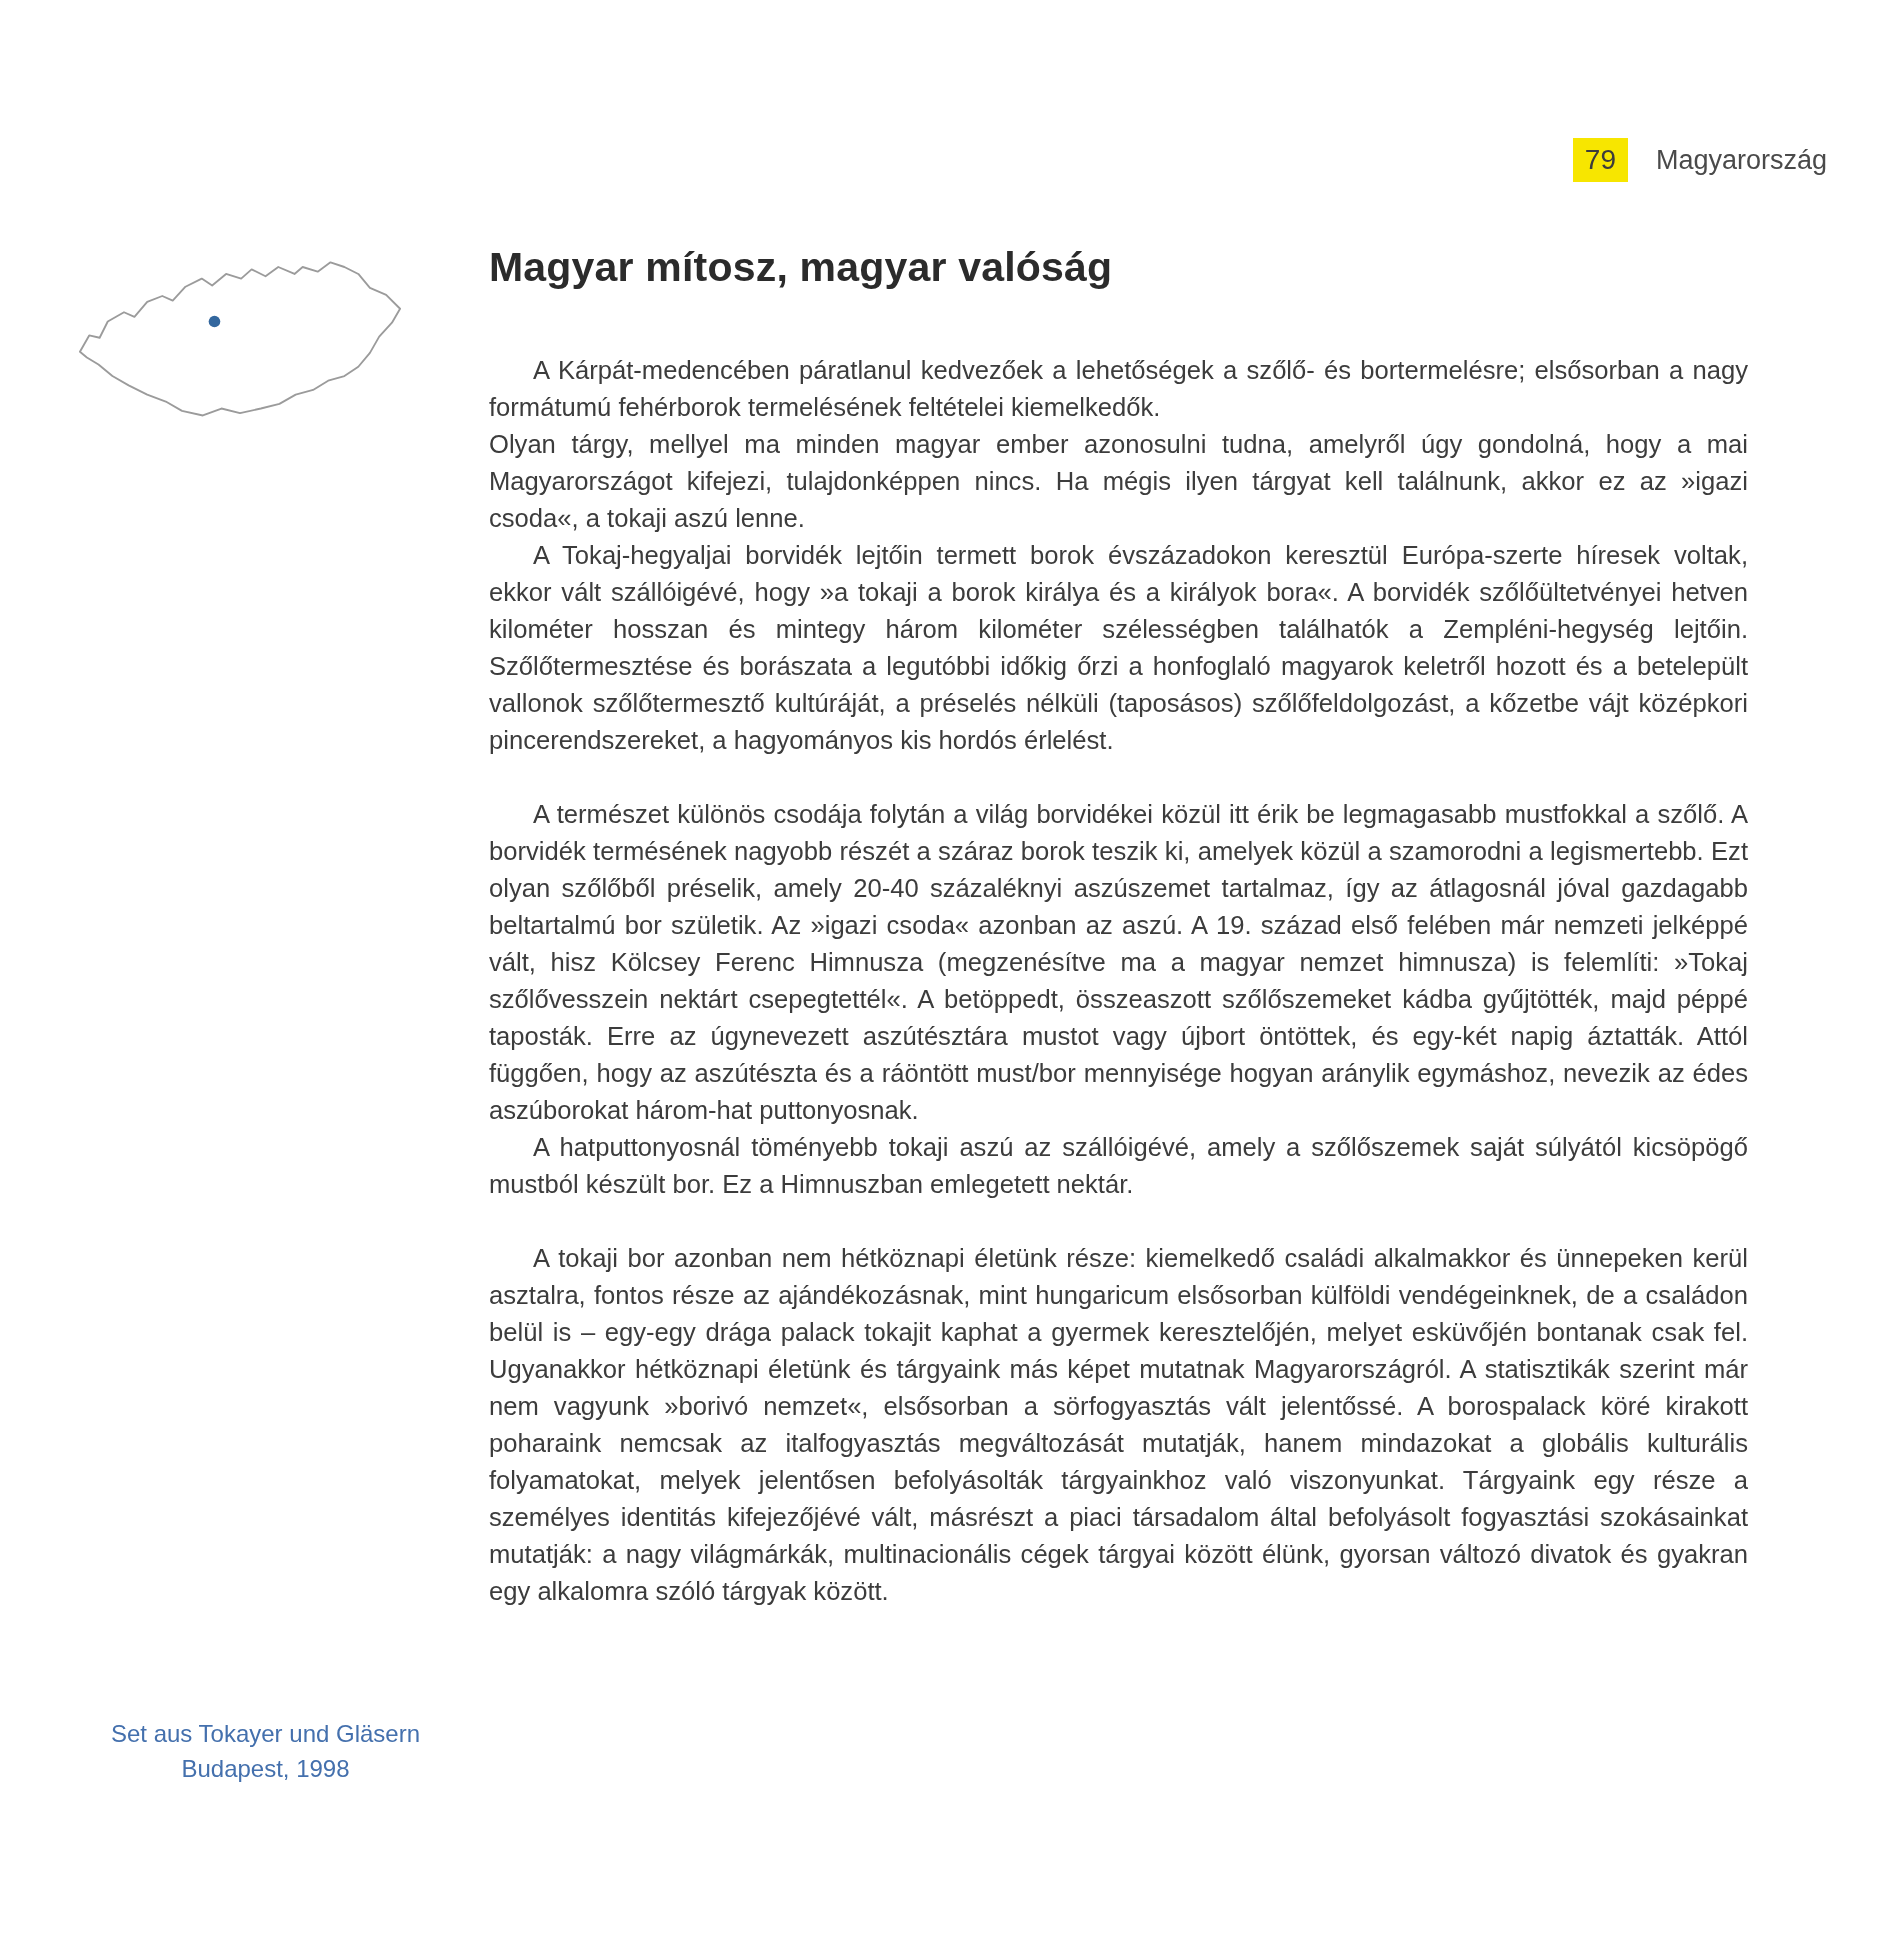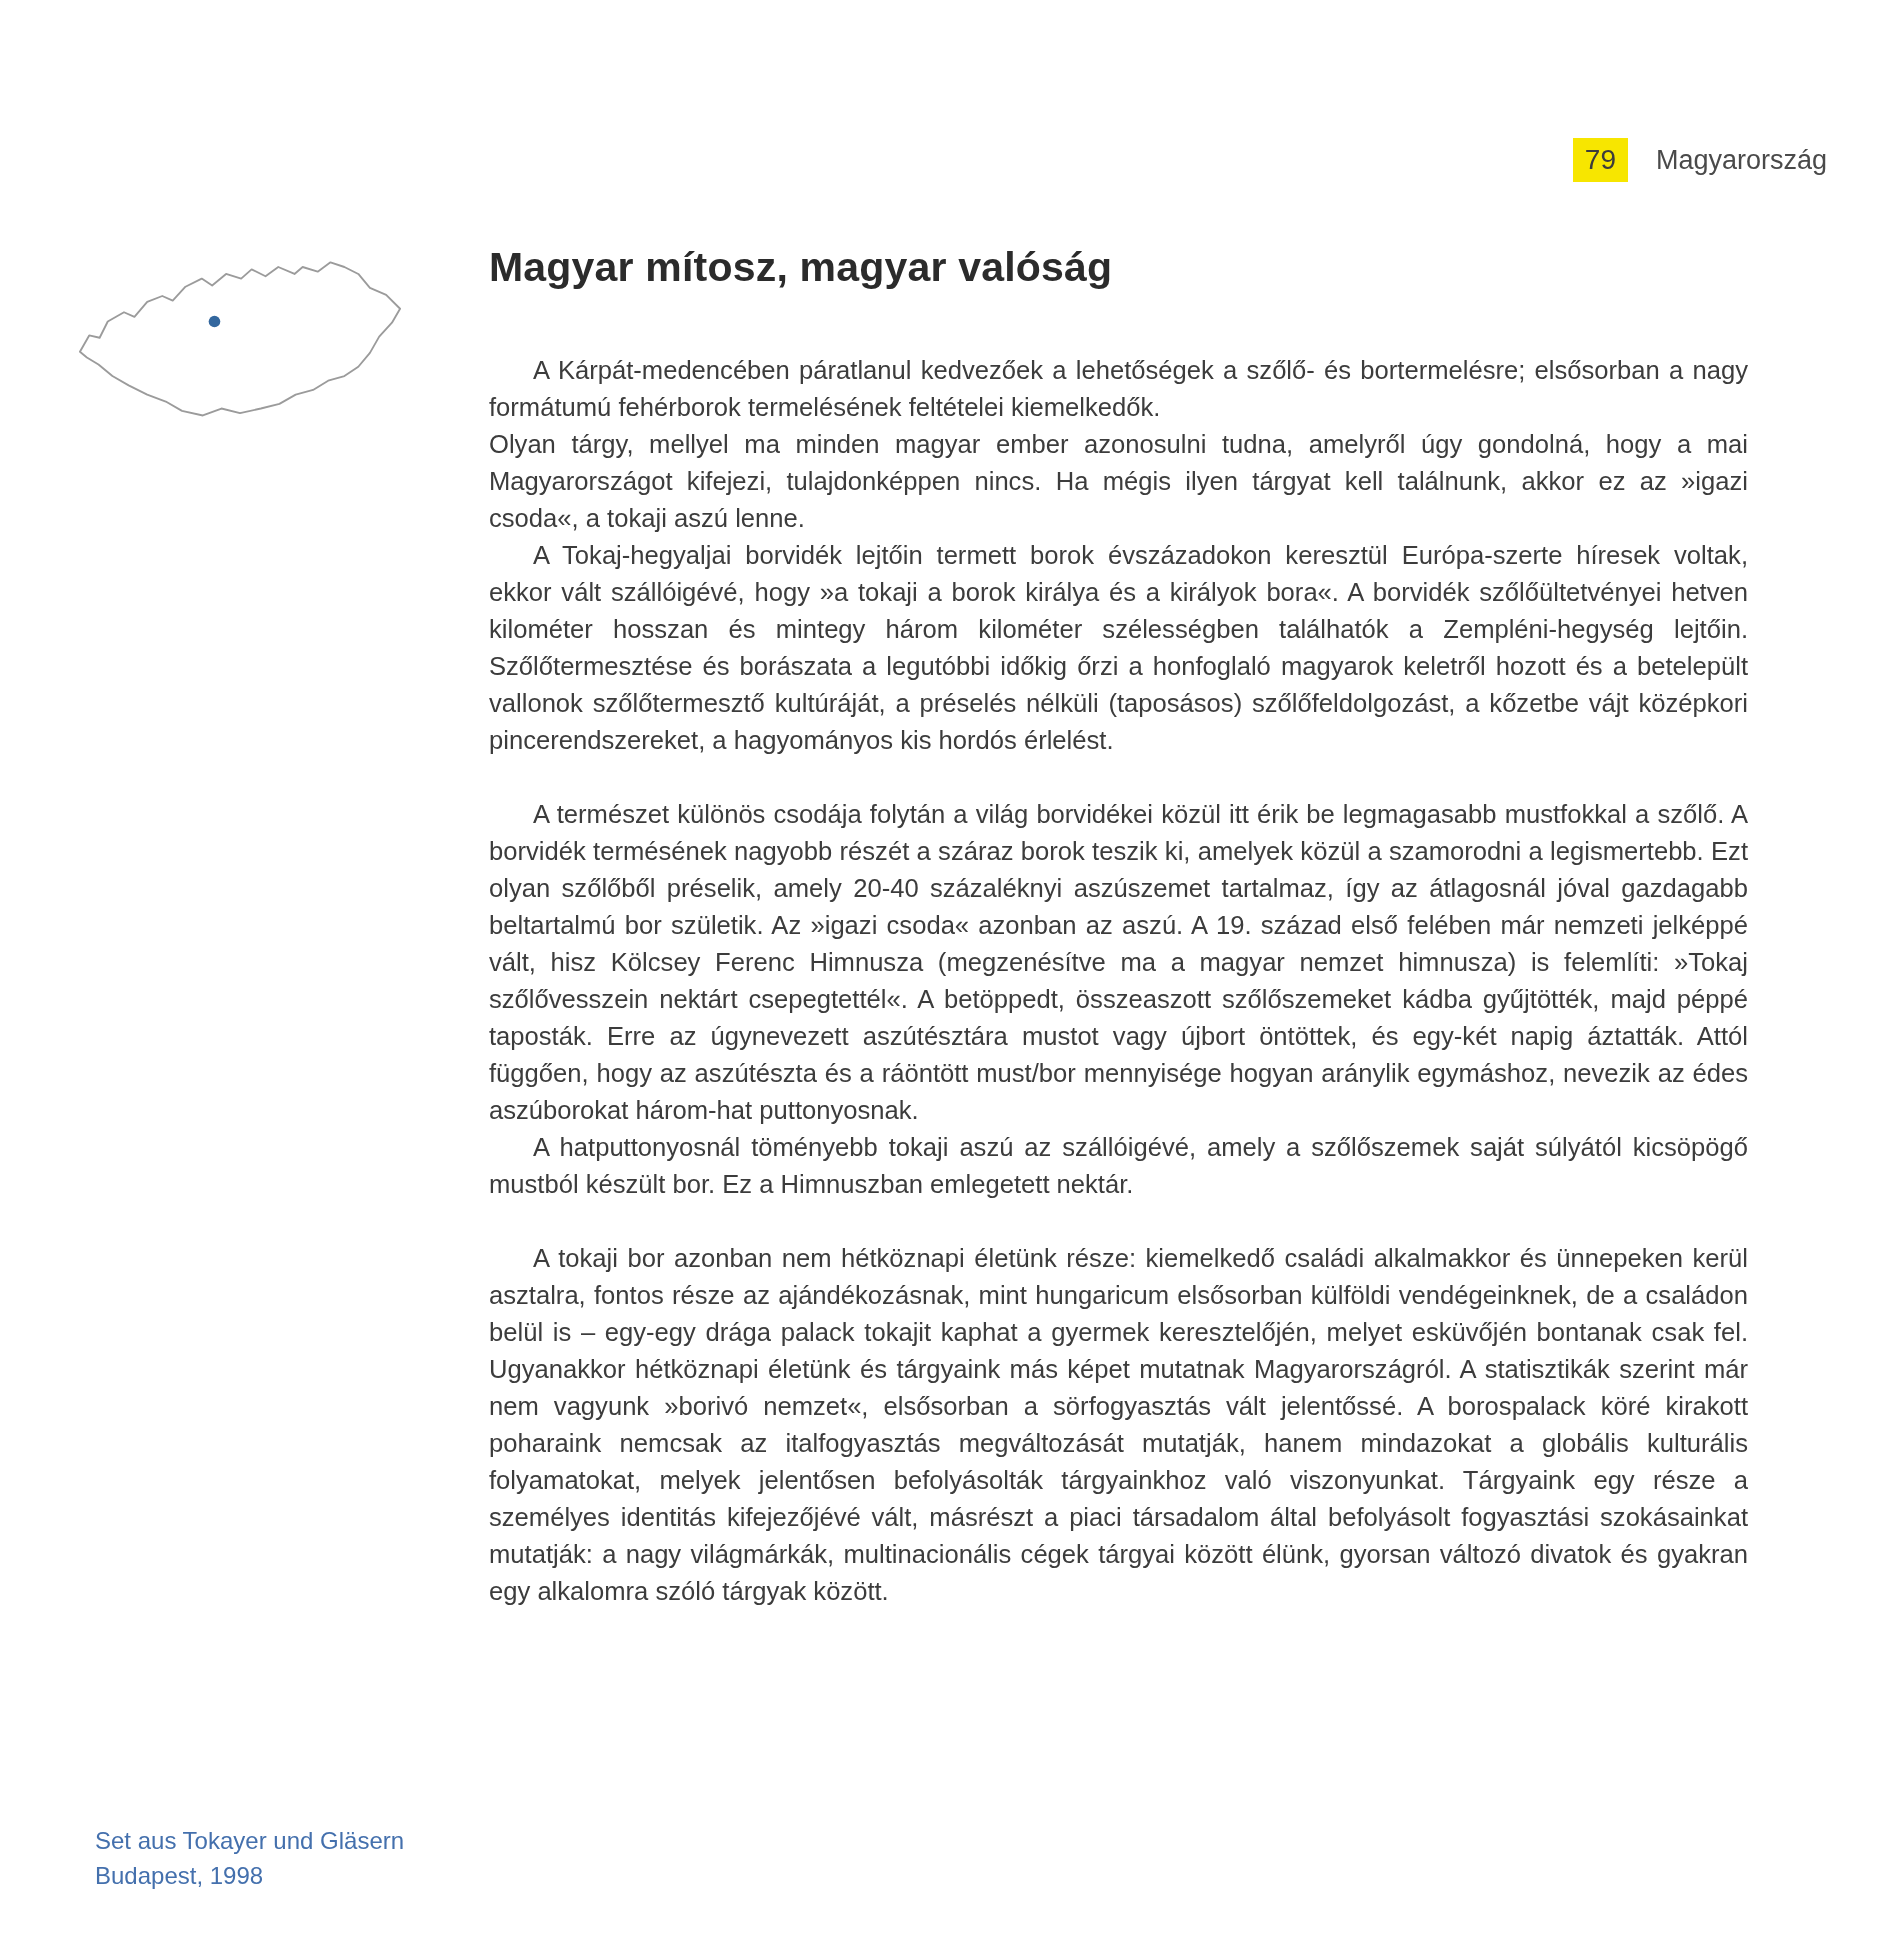--- a/index.html
+++ b/index.html
@@ -76,23 +76,23 @@
     text-align: justify;
     color: var(--text, #3c3c3c);
   }
   .para.indent { text-indent: 44px; }
   .para.gap { margin-top: 37px; }
 
   
   .caption {
     position: absolute;
     left: 95px;
-    top: 1823px;
+    top: 1716px;
     width: 341px;
-    text-align: left;
+    text-align: center;
     font-size: 24px;
     line-height: 35px;
     color: var(--caption_blue, #4470ad);
   }
 </style>
 </head>
 <body>
 
 <div class="page">
 

